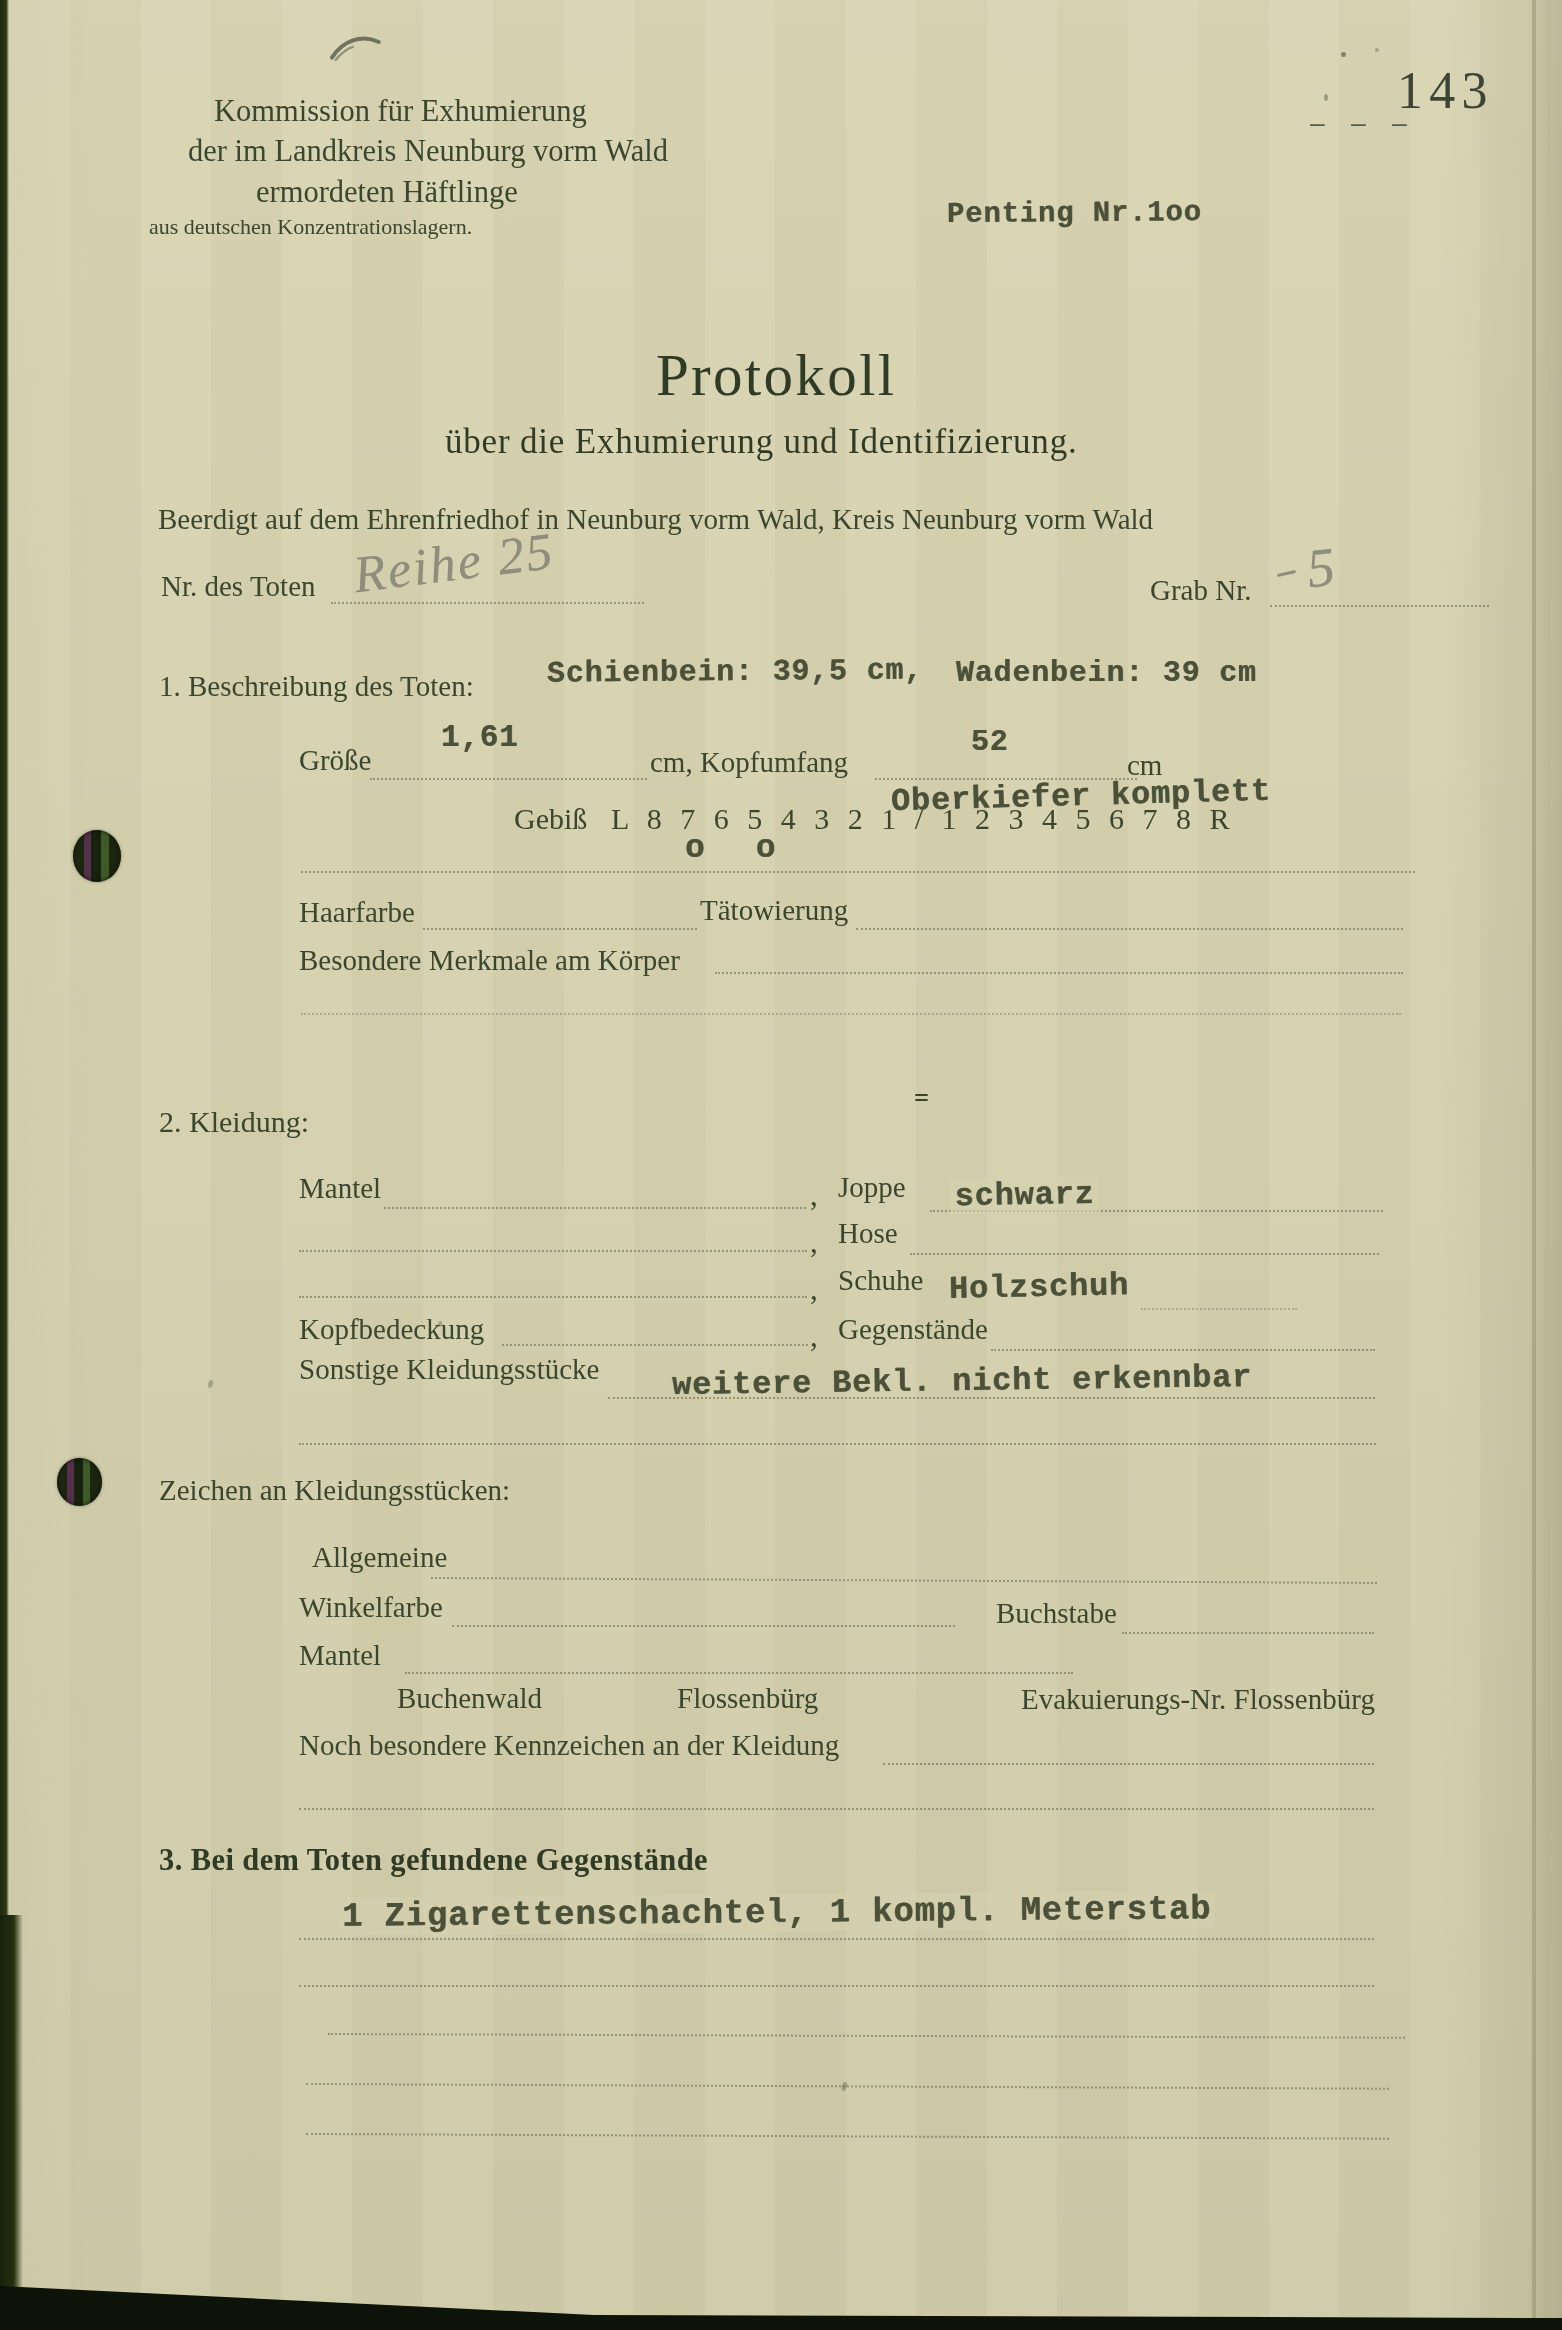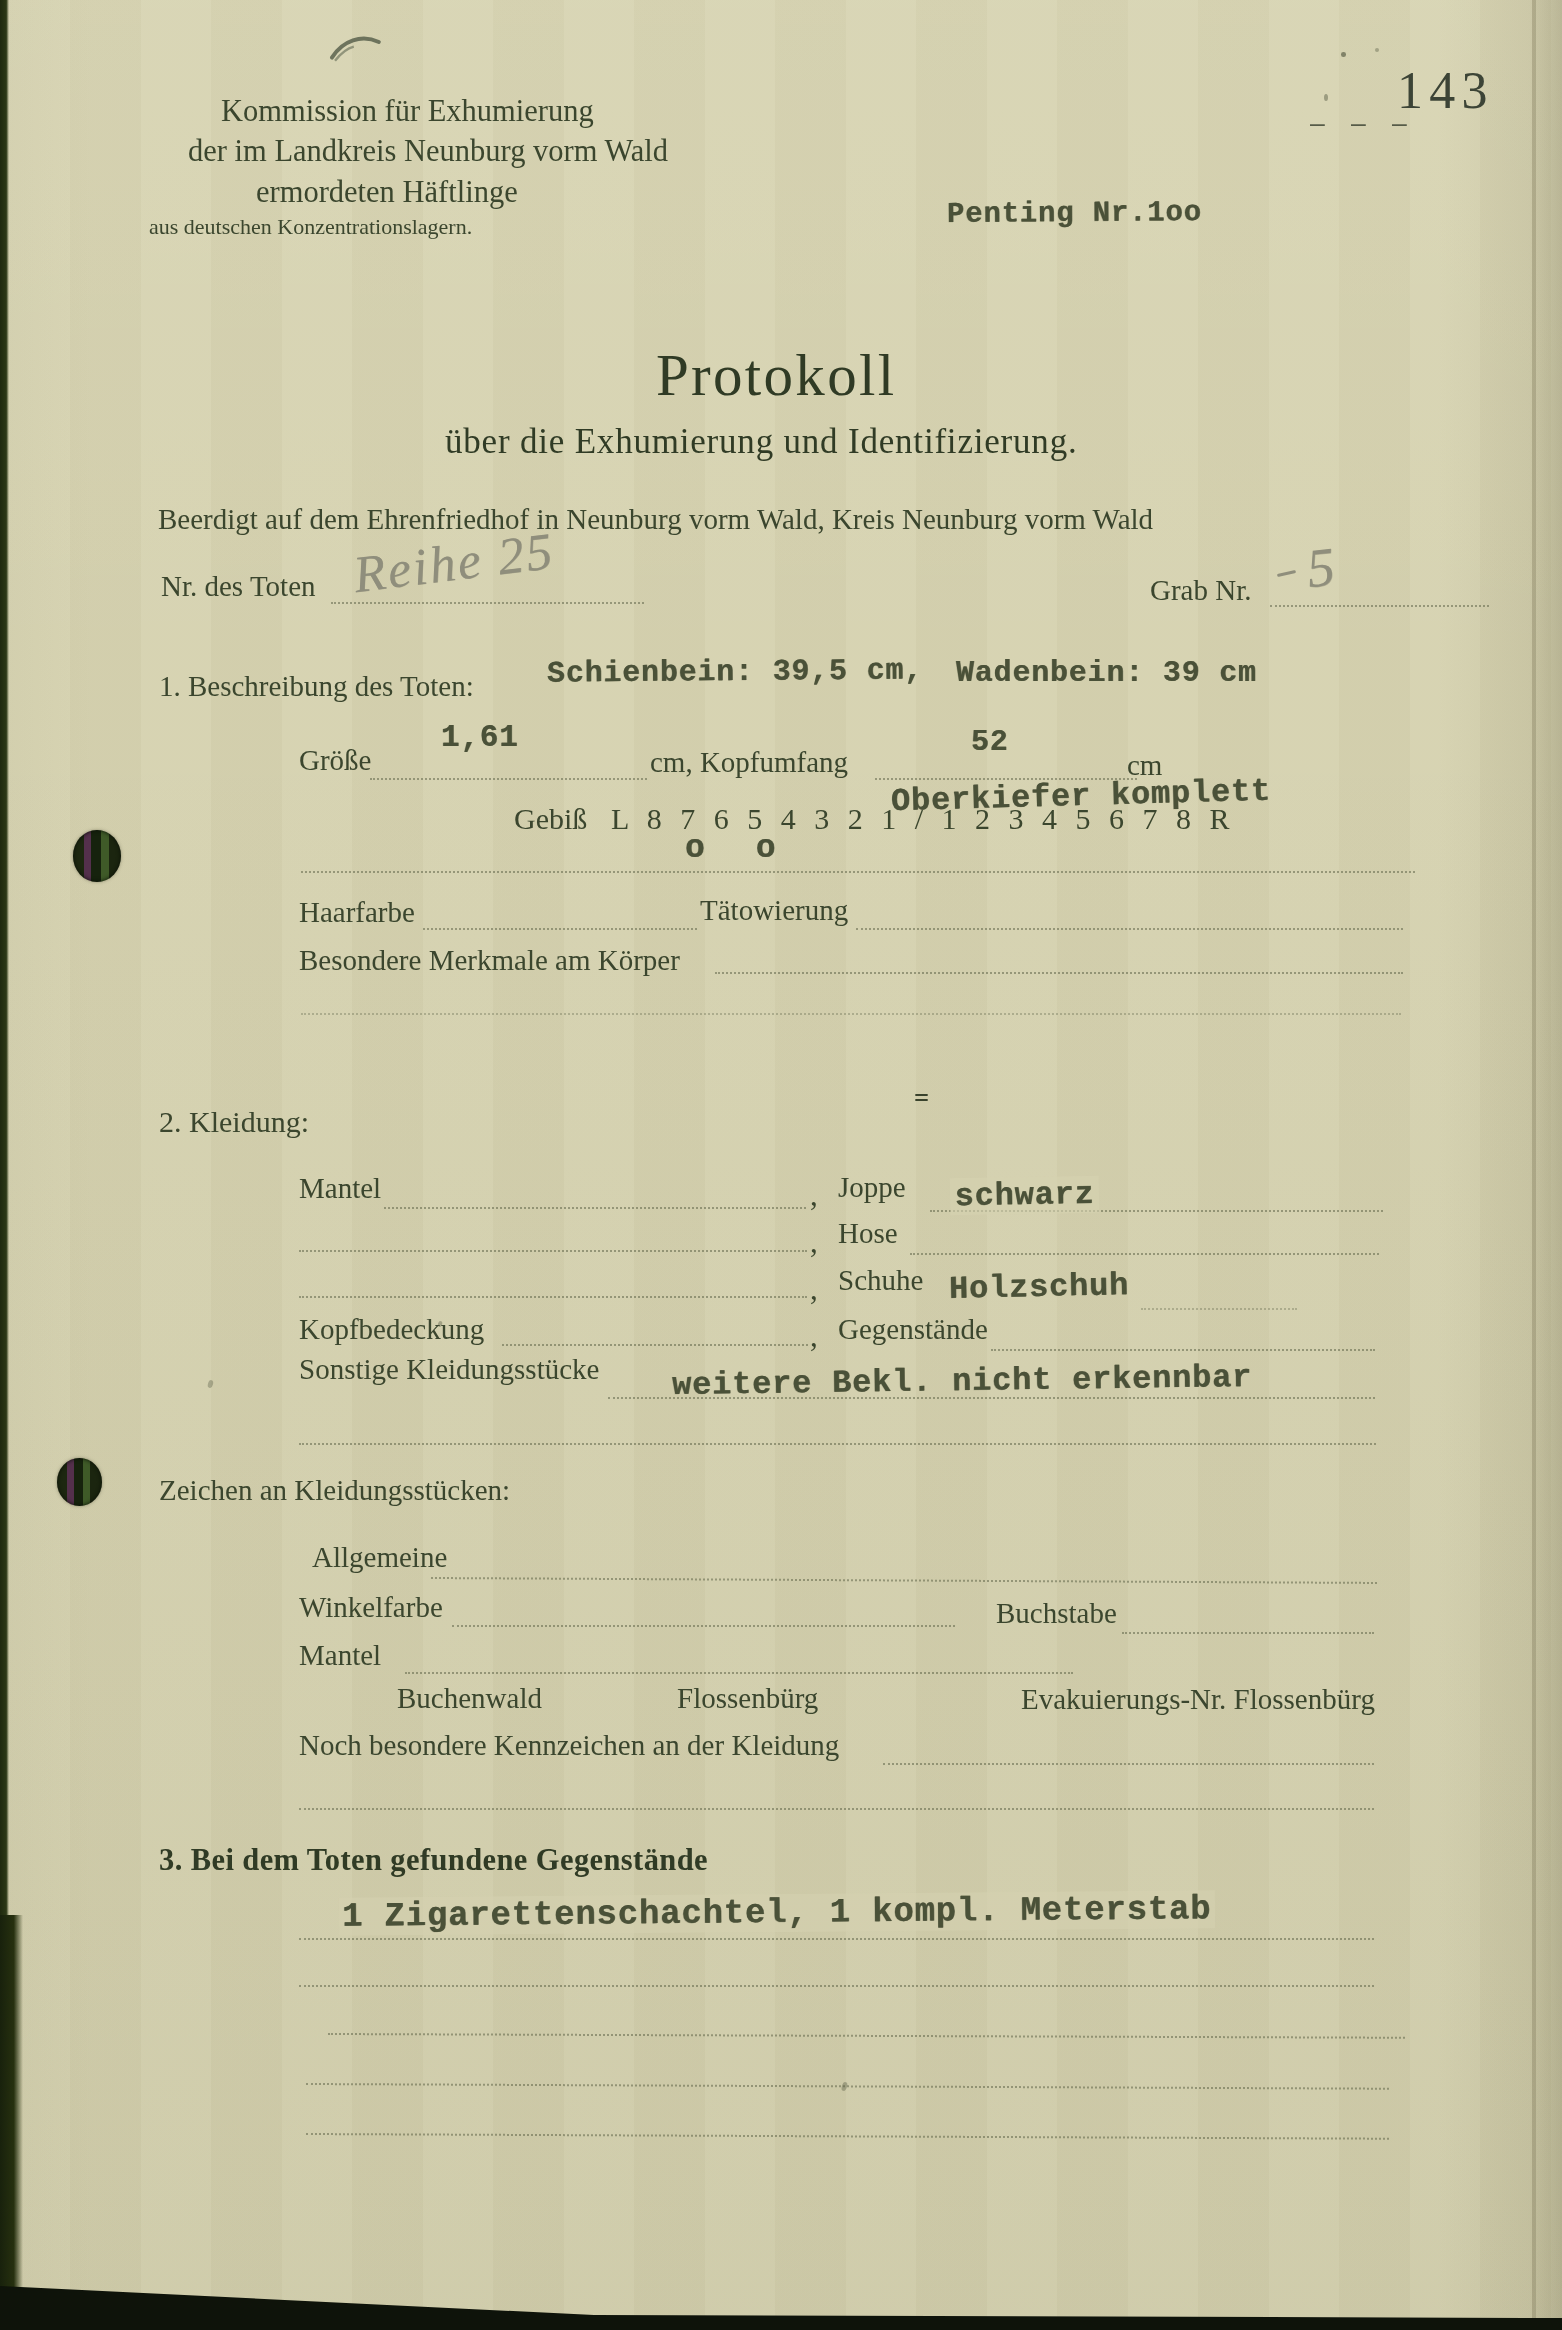--- a/index.html
+++ b/index.html
@@ -46,21 +46,21 @@
     background:#0e130a;
     clip-path:polygon(0 2286px,594px 2315px,1563px 2318px,1563px 2330px,0 2330px);
   }
 </style>
 </head>
 <body>
 
 <div id="page">
 
   <div>
-    <div class="abs serif nowrap" style="left:221px;top:94px;font-size:30.5px;">Kommission für Exhumierung</div>
+    <div class="abs serif nowrap" style="left:214px;top:94px;font-size:30.5px;">Kommission für Exhumierung</div>
     <div class="abs serif nowrap" style="left:188px;top:134px;font-size:30.5px;">der im Landkreis Neunburg vorm Wald</div>
     <div class="abs serif nowrap" style="left:256px;top:175px;font-size:30.5px;">ermordeten Häftlinge</div>
     <div class="abs serif nowrap" style="left:149px;top:214px;font-size:22px;">aus deutschen Konzentrationslagern.</div>
   </div>
 
   <svg class="abs" style="left:327px;top:31px;" width="63" height="36" viewBox="0 0 80 46">
     <path d="M6 34 C 20 12, 44 4, 66 14" stroke="#4a5340" stroke-width="5" fill="none" opacity="0.75" stroke-linecap="round"></path>
     <path d="M10 38 C 18 28, 26 22, 34 20" stroke="#4a5340" stroke-width="3" fill="none" opacity="0.5"></path>
   </svg>
 

